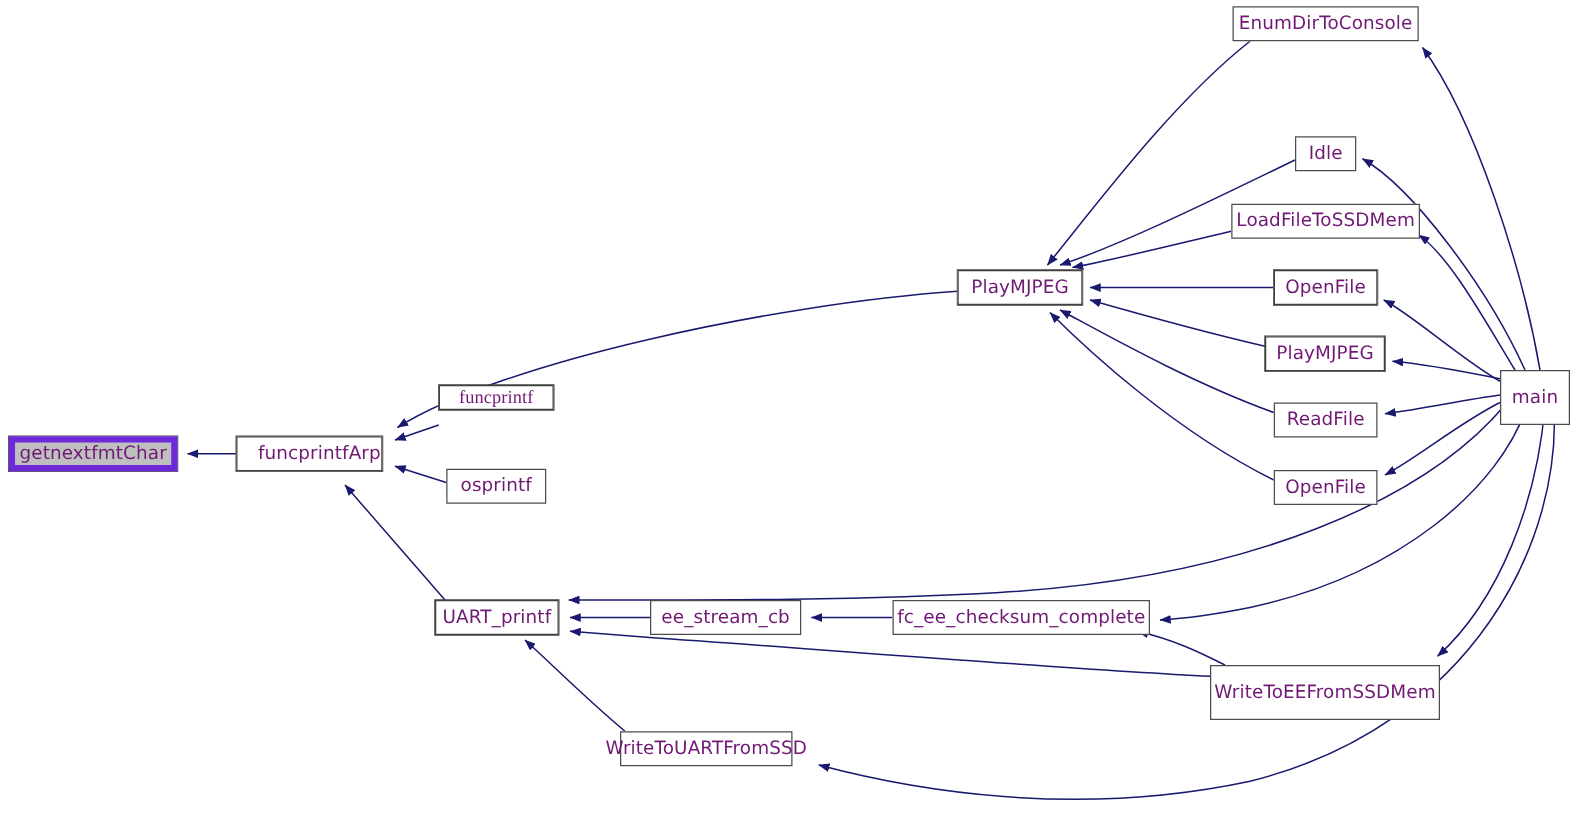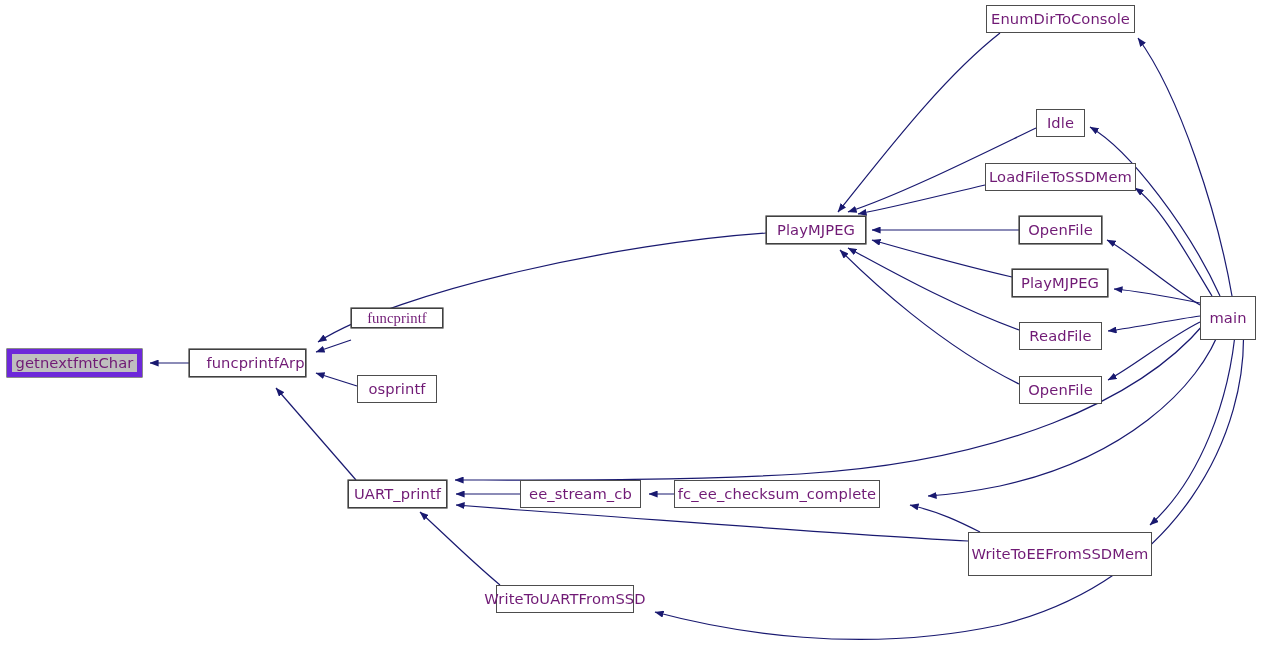--- a/index.html
+++ b/index.html
@@ -134,21 +134,21 @@
       </div>
       <div class="node" style="left: 1200px; top: 296px; width: 56px; height: 44px;">
         <span class="node-label">main</span>
       </div>
       <div class="node emphasis" style="left: 348px; top: 480px; width: 99px; height: 28px;">
         <span class="node-label">UART_printf</span>
       </div>
       <div class="node" style="left: 520px; top: 480px; width: 121px; height: 28px;">
         <span class="node-label">ee_stream_cb</span>
       </div>
-      <div class="node" style="left: 674px; top: 480px; width: 206px; height: 28px;">
+      <div class="node" style="left: 714px; top: 480px; width: 206px; height: 28px;">
         <span class="node-label">fc_ee_checksum_complete</span>
       </div>
       <div class="node" style="left: 968px; top: 532px; width: 184px; height: 44px;">
         <span class="node-label">WriteToEEFromSSDMem</span>
       </div>
       <div class="node" style="left: 496px; top: 585px; width: 138px; height: 28px;">
         <span class="node-label">WriteToUARTFromSSD</span>
       </div>
     </div>
 </div>

